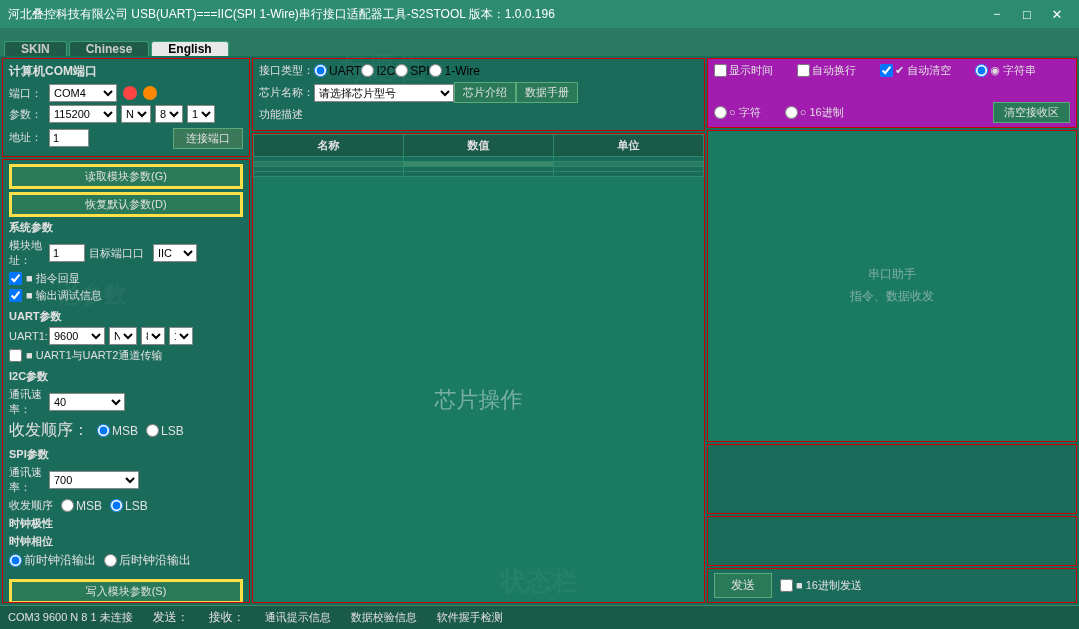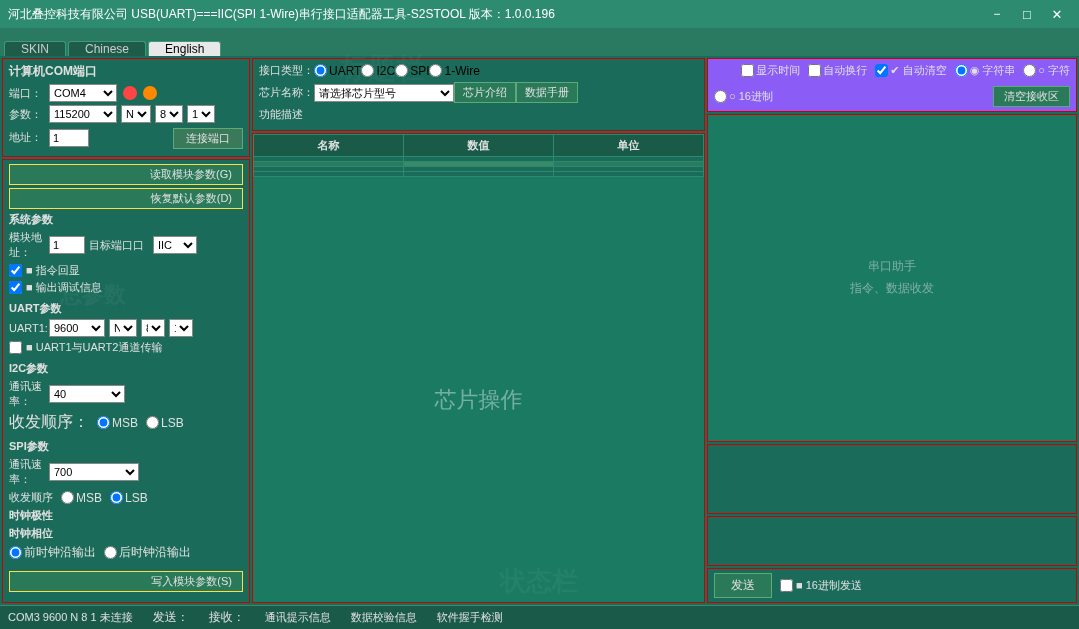--- a/index.html
+++ b/index.html
@@ -34,20 +34,21 @@
     }
     .tab-btn {
       padding: 0 16px;
       background: #1e5c49;
       color: #ccc;
       border: 1px solid #3a9a7a;
       border-bottom: none;
       cursor: pointer;
       font-size: 12px;
       border-radius: 3px 3px 0 0;
+      font-weight: bold;
     }
     .tab-btn.active {
       background: #e8e8e8;
       color: #000;
     }
 
     
     .main-layout {
       display: flex;
       height: calc(629px - 28px - 28px - 24px);
@@ -124,28 +125,28 @@
     
     .params-panel {
       background: #1a6b5a;
       border: 1px solid #c00;
       padding: 4px 6px;
       flex: 1;
       overflow-y: auto;
     }
     .action-btn {
       background: #2a7a5a;
-      border: 1px solid #fde047;
+      border: 3px solid #fde047;
       color: #e0e0e0;
       padding: 2px 10px;
       cursor: pointer;
       font-size: 11px;
       width: 100%;
       margin-bottom: 3px;
-      text-align: right;
+      text-align: center;
     }
     .param-group { margin-bottom: 6px; }
     .param-group-title {
       color: #e0e0e0;
       font-size: 11px;
       font-weight: bold;
       margin-bottom: 3px;
     }
     .checkbox-row {
       display: flex;
@@ -247,28 +248,27 @@
     
     .right-panel {
       width: 370px;
       flex-shrink: 0;
       display: flex;
       flex-direction: column;
       gap: 2px;
     }
 
     .serial-toolbar {
-      background: #8b5cf6;
+      background: #a21caf;
       border: 1px solid #c00;
       padding: 4px 6px;
       display: flex;
       align-items: center;
-      gap: 8px;
+      gap: 24px;
       flex-wrap: wrap;
-      justify-content: flex-end;
     }
     .toolbar-check { display: flex; align-items: center; gap: 2px; }
     .toolbar-check label { color: #e0e0e0; font-size: 11px; }
     .clear-btn {
       background: #2a7a5a;
       border: 1px solid #5aaa7a;
       color: #e0e0e0;
       padding: 2px 10px;
       cursor: pointer;
       font-size: 11px;

